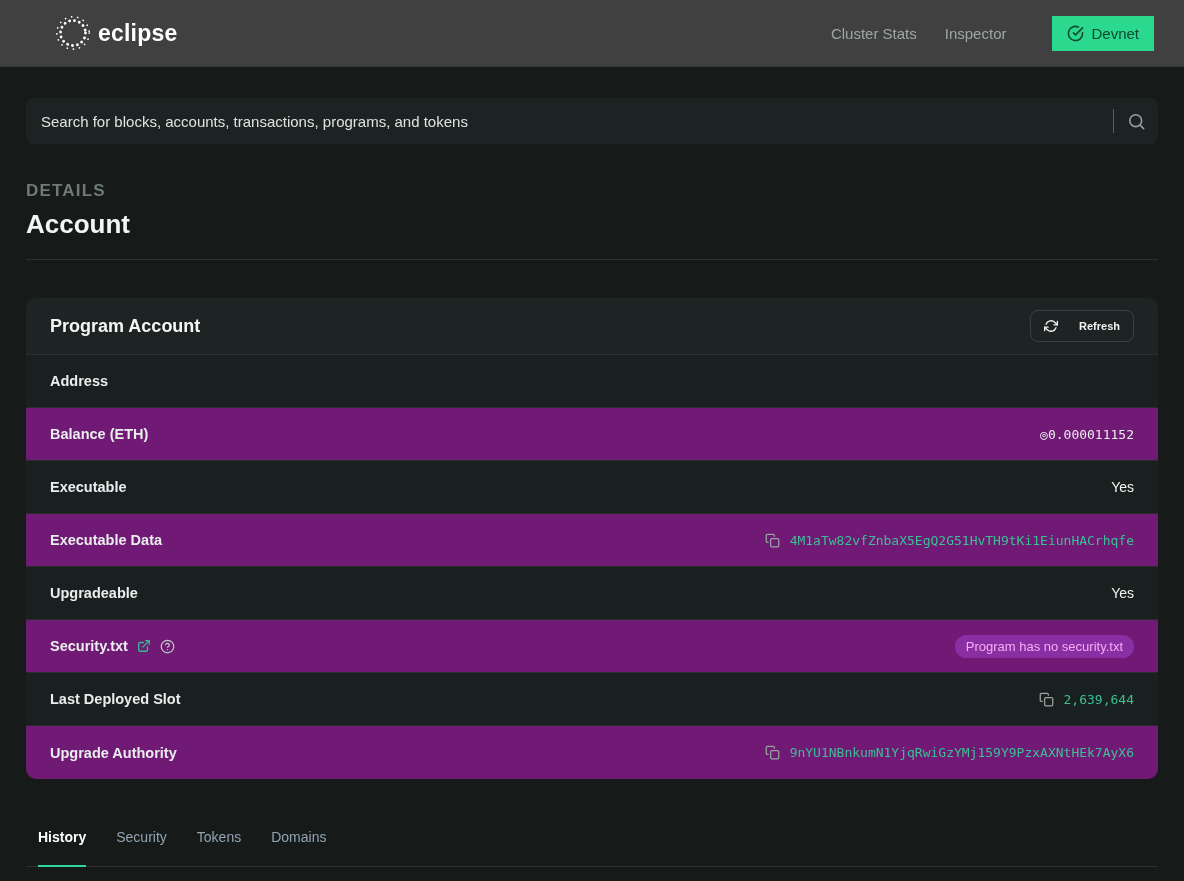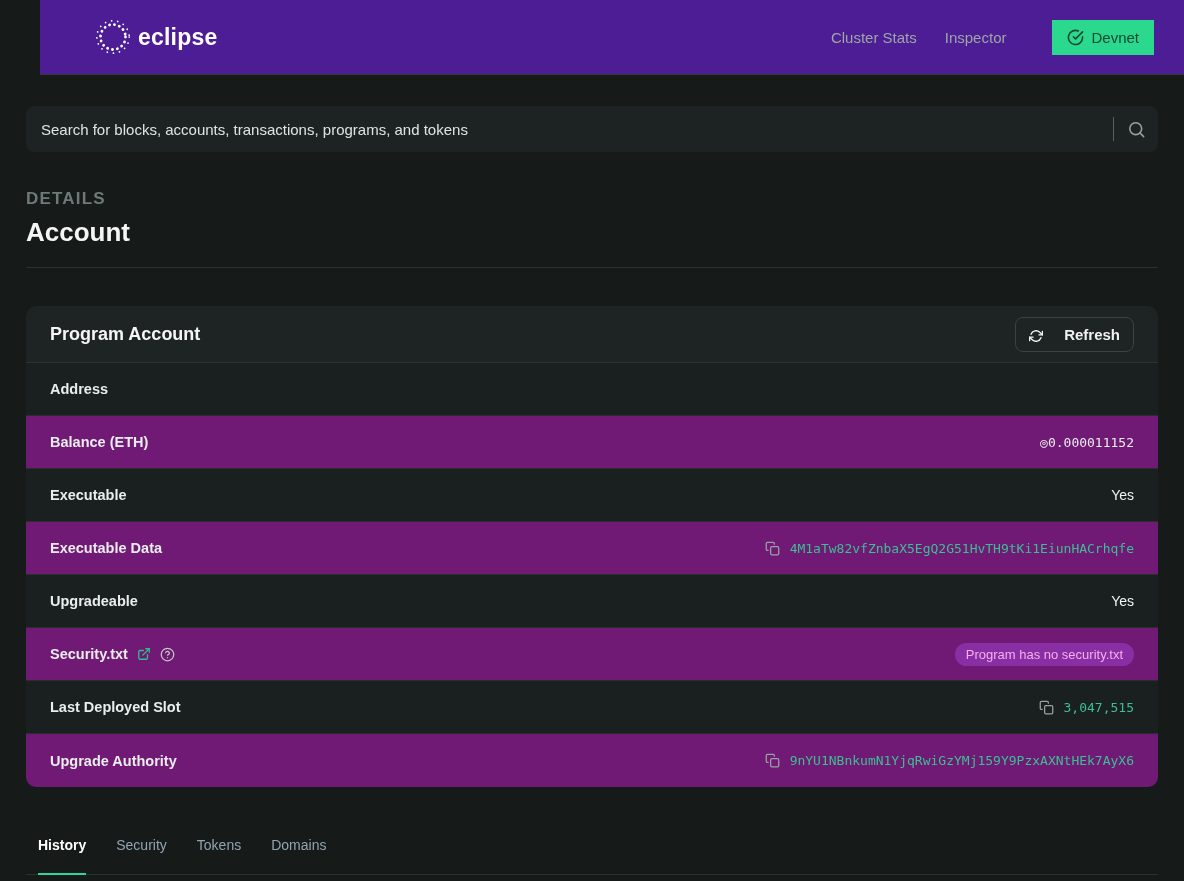--- a/index.html
+++ b/index.html
@@ -5,25 +5,24 @@
   * { margin: 0; padding: 0; box-sizing: border-box; }
   html, body { background: #161b1a; }
   body {
     width: 1184px; height: 881px;
     font-family: "Liberation Sans", sans-serif;
     color: #e9ecec; overflow: hidden; position: relative;
   }
 
   
   .navbar {
-    height: 75px; background: #4c1d95;
+    height: 67px; background: #404040;
     border-bottom: 1px solid #343a39;
     display: flex; align-items: center; justify-content: space-between;
     padding: 0 30px 0 54px;
-    margin-left: 40px;
   }
   .brand { display: flex; align-items: center; gap: 6px; }
   .brand-text { color: #ffffff; font-size: 23px; font-weight: 700; letter-spacing: .2px; }
   .nav-right { display: flex; align-items: center; gap: 28px; }
   .nav-link { color: #9fa6a5; font-size: 15px; text-decoration: none; cursor: pointer; }
   .net-btn {
     display: flex; align-items: center; gap: 7px;
     background: #2ad98d; color: #114631;
     border: none; border-radius: 0;
     padding: 9px 15px; font-size: 15px; font-weight: 500;
@@ -55,23 +54,23 @@
   .card {
     margin-top: 38px; background: #1e2423;
     border-radius: 10px; overflow: hidden;
   }
   .card-header {
     height: 57px; display: flex; align-items: center; justify-content: space-between;
     padding: 0 24px 0 24px; border-bottom: 1px solid #2b3230;
   }
   .card-title { font-size: 18px; font-weight: 600; color: #f4f6f5; }
   .refresh-btn {
-    display: flex; align-items: flex-end; gap: 21px;
+    display: flex; align-items: center; gap: 21px;
     background: #20262500; border: 1px solid #3b4241; border-radius: 8px;
-    color: #f0f2f1; font-size: 15px; font-weight: 700;
+    color: #f0f2f1; font-size: 11px; font-weight: 700;
     padding: 8px 13px; cursor: pointer;
     font-family: "Liberation Sans", sans-serif;
   }
 
   .row {
     height: 53px; display: flex; align-items: center; justify-content: space-between;
     padding: 0 24px; border-bottom: 1px solid #272e2c;
   }
   .row:last-child { border-bottom: none; }
   .row.dark  { background: #1a201f; }
@@ -229,21 +228,21 @@
 
     <div class="row dark">
       <div class="row-label">Last Deployed Slot</div>
       <div class="row-value">
         <span class="icon-btn">
           <svg width="15" height="15" viewBox="0 0 24 24" fill="none" stroke="currentColor" stroke-width="2" stroke-linecap="round" stroke-linejoin="round">
             <rect x="9" y="9" width="13" height="13" rx="2"></rect>
             <path d="M5 15H4a2 2 0 0 1-2-2V4a2 2 0 0 1 2-2h9a2 2 0 0 1 2 2v1"></path>
           </svg>
         </span>
-        <a class="mono val-link">3,047,515</a>
+        <a class="mono val-link">2,639,644</a>
       </div>
     </div>
 
     <div class="row light">
       <div class="row-label">Upgrade Authority</div>
       <div class="row-value">
         <span class="icon-btn">
           <svg width="15" height="15" viewBox="0 0 24 24" fill="none" stroke="currentColor" stroke-width="2" stroke-linecap="round" stroke-linejoin="round">
             <rect x="9" y="9" width="13" height="13" rx="2"></rect>
             <path d="M5 15H4a2 2 0 0 1-2-2V4a2 2 0 0 1 2-2h9a2 2 0 0 1 2 2v1"></path>

